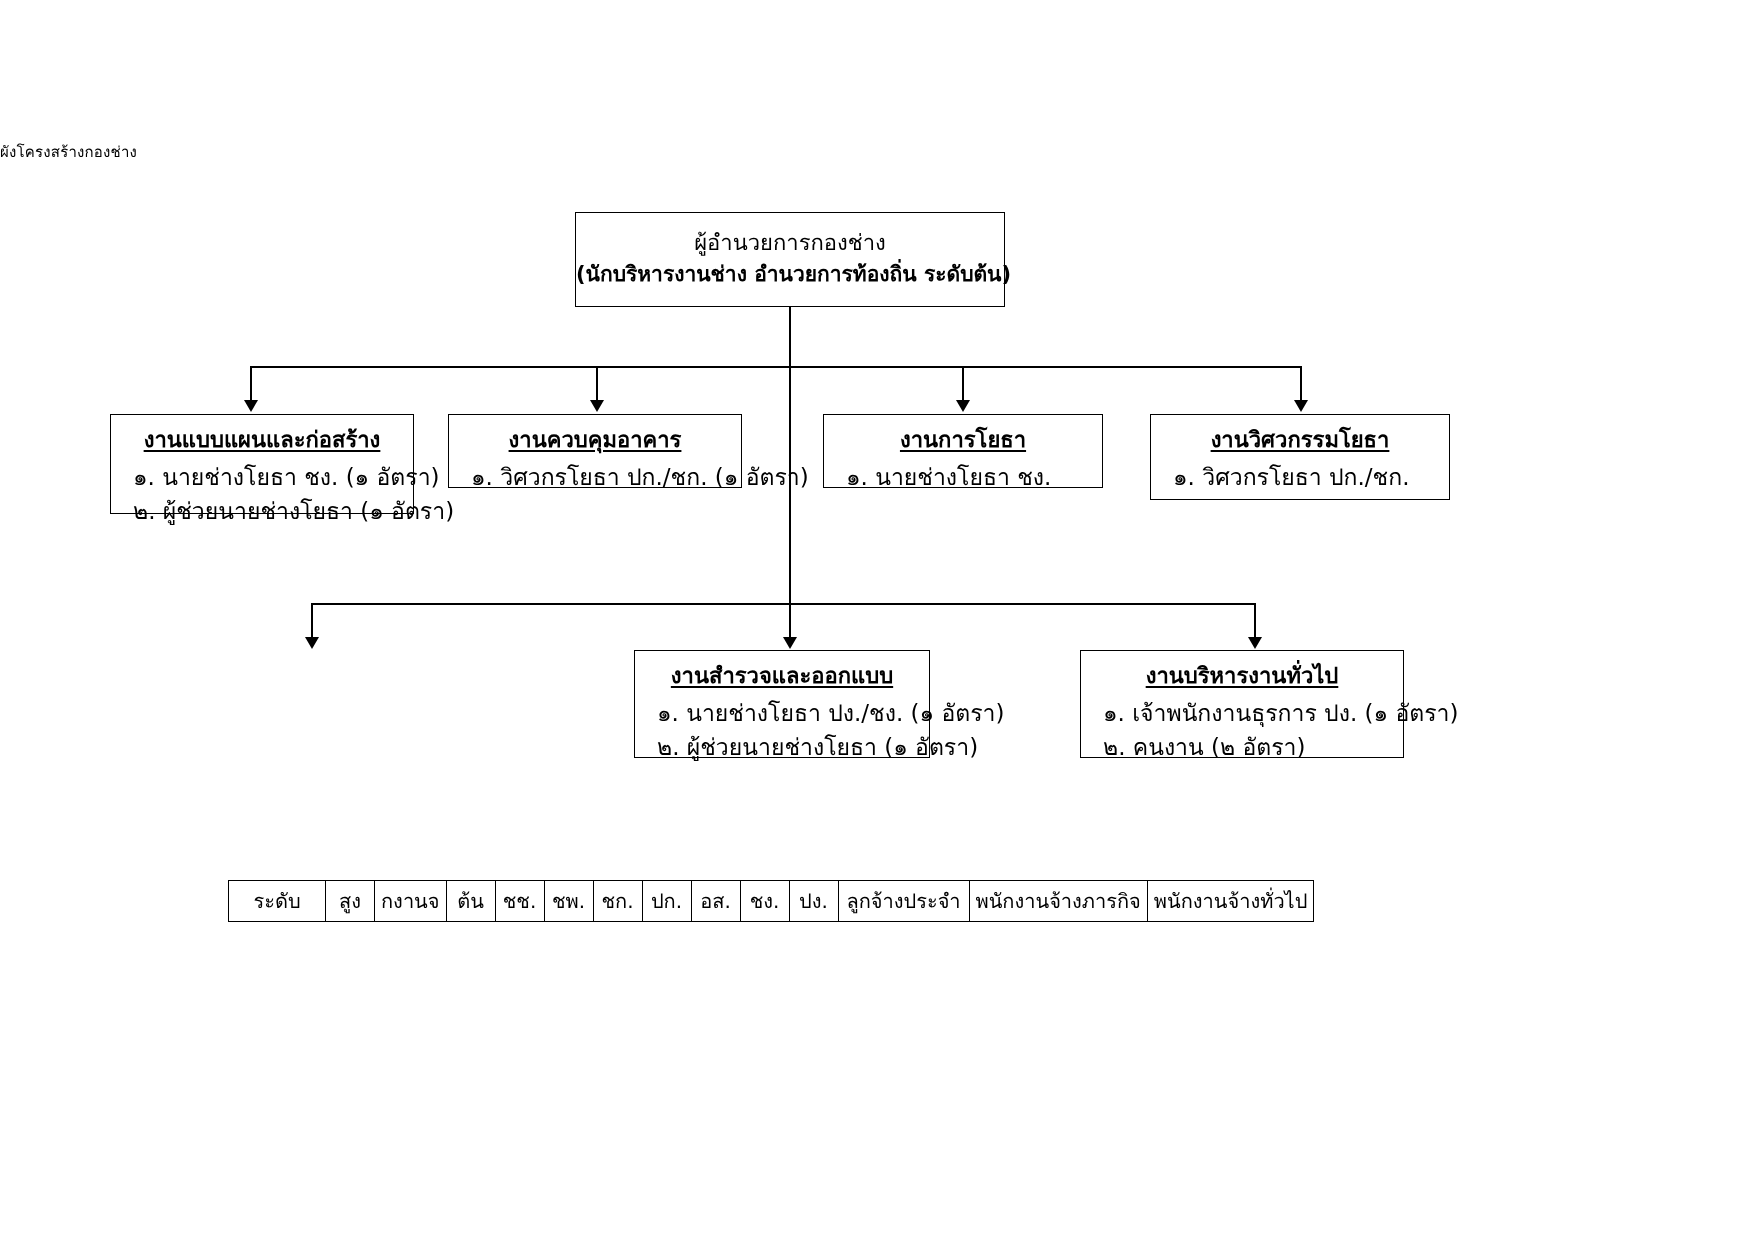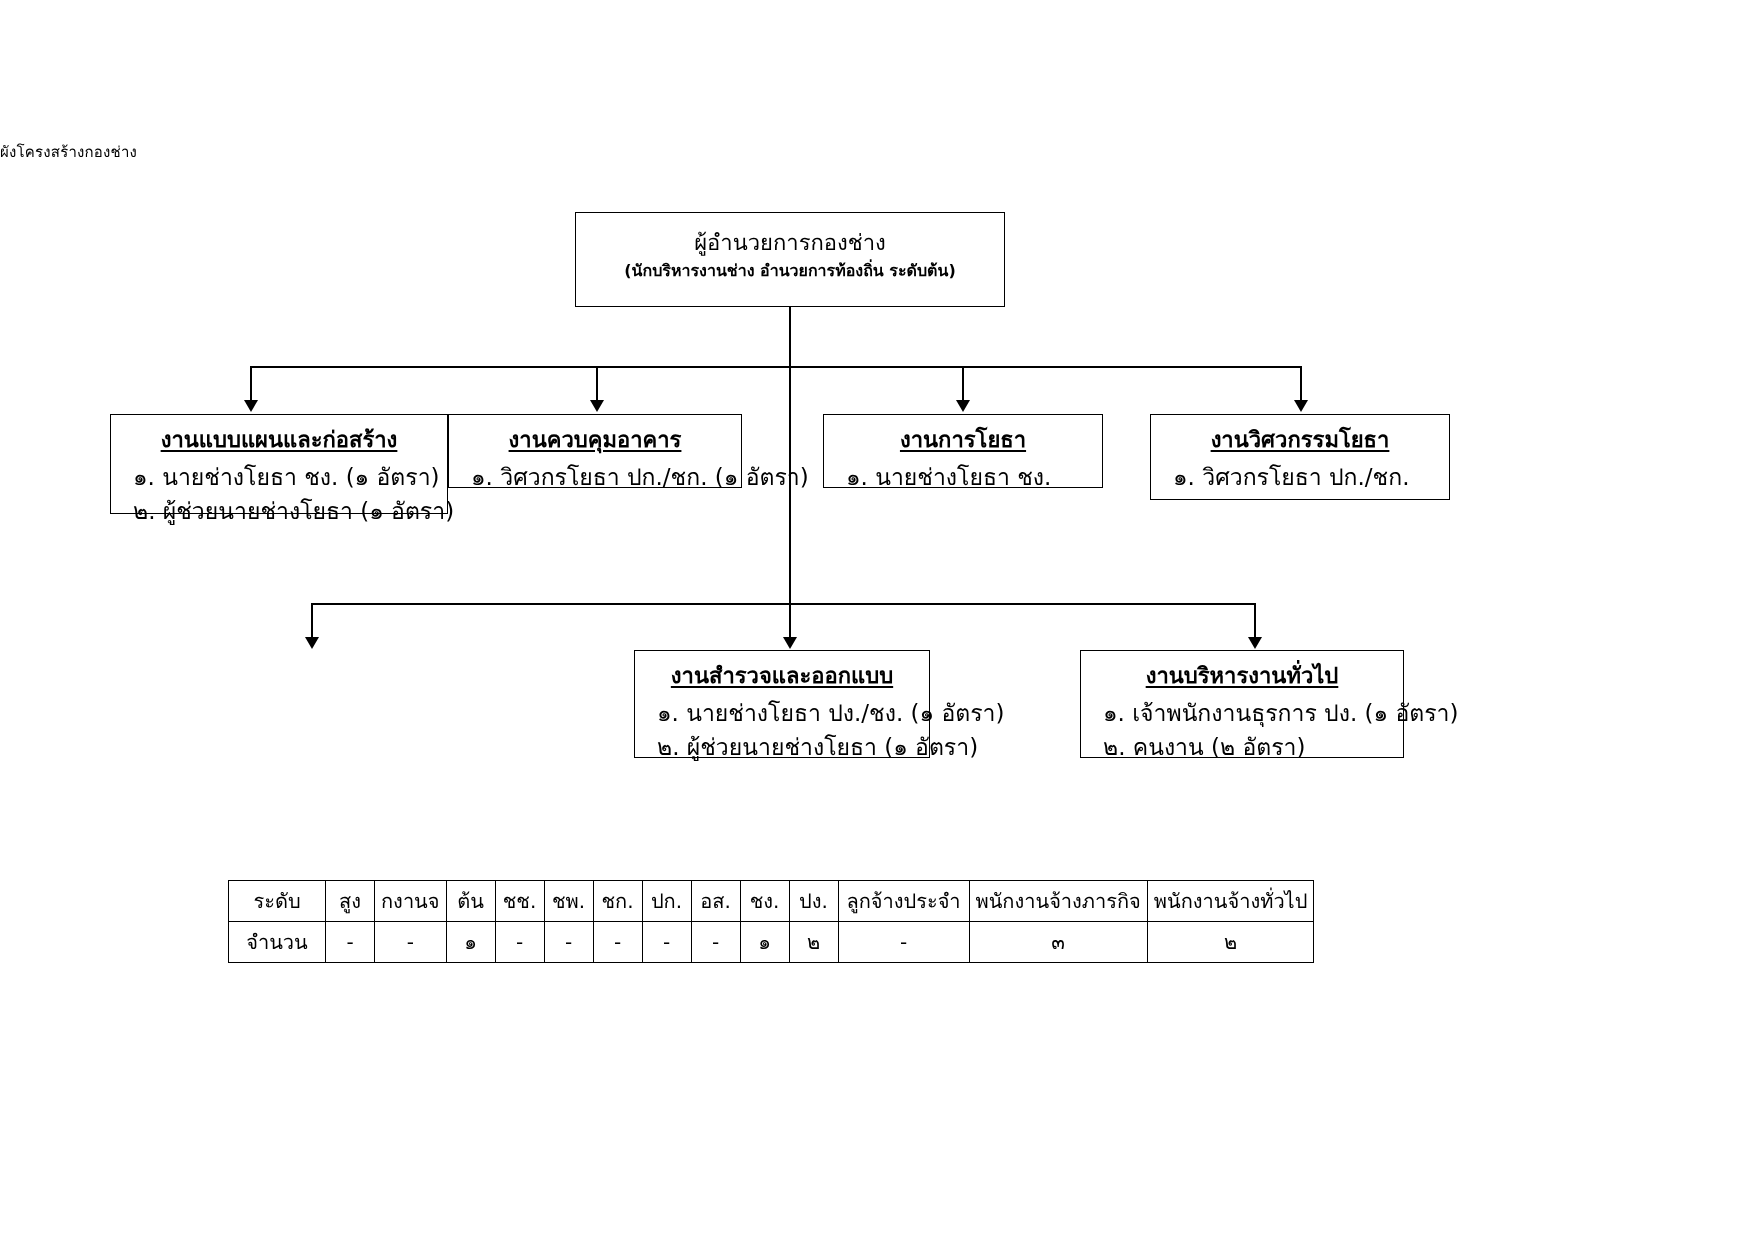--- a/index.html
+++ b/index.html
@@ -41,21 +41,21 @@
     text-align: center;
     font-size: 22px;
     font-weight: bold;
     text-decoration: underline;
     text-underline-offset: 3px;
     line-height: 1.45;
     white-space: nowrap;
   }
   .node-sub {
     text-align: center;
-    font-size: 16px;
+    font-size: 21px;
     font-weight: bold;
     line-height: 1.5;
     white-space: nowrap;
   }
   .node-list {
     margin: 4px 0 0 0;
     padding: 0 0 0 22px;
     list-style: none;
     font-size: 23px;
     line-height: 1.48;
@@ -71,21 +71,21 @@
     width: 430px;
     height: 95px;
     padding-top: 14px;
   }
   #root-node .node-title {
     font-weight: normal;
     text-decoration: none;
   }
 
   
-  #n-plan      { left: 110px;  top: 414px; width: 338px; height: 100px; }
+  #n-plan      { left: 110px;  top: 414px; width: 304px; height: 100px; }
   #n-building  { left: 448px;  top: 414px; width: 294px; height: 74px; }
   #n-civil     { left: 823px;  top: 414px; width: 280px; height: 74px; }
   #n-eng       { left: 1150px; top: 414px; width: 300px; height: 86px; }
 
   
   #n-utility   { left: 175px;  top: 650px; width: 296px; height: 137px; }
   #n-survey    { left: 634px;  top: 650px; width: 296px; height: 108px; }
   #n-admin     { left: 1080px; top: 650px; width: 324px; height: 108px; }
 
   
@@ -213,32 +213,16 @@
         <td class="narrow">ชพ.</td>
         <td class="narrow">ชก.</td>
         <td class="narrow">ปก.</td>
         <td class="narrow">อส.</td>
         <td class="narrow">ชง.</td>
         <td class="narrow">ปง.</td>
         <td class="wide">ลูกจ้างประจำ</td>
         <td class="wide">พนักงานจ้างภารกิจ</td>
         <td class="wide">พนักงานจ้างทั่วไป</td>
       </tr>
-      <tr>
-        <td class="lbl">จำนวน</td>
-        <td>-</td>
-        <td>-</td>
-        <td>๑</td>
-        <td>-</td>
-        <td>-</td>
-        <td>-</td>
-        <td>-</td>
-        <td>-</td>
-        <td>๑</td>
-        <td>๒</td>
-        <td>-</td>
-        <td>๓</td>
-        <td>๒</td>
-      </tr>
     </tbody>
   </table>
 
 </div>
 
 </body></html>

